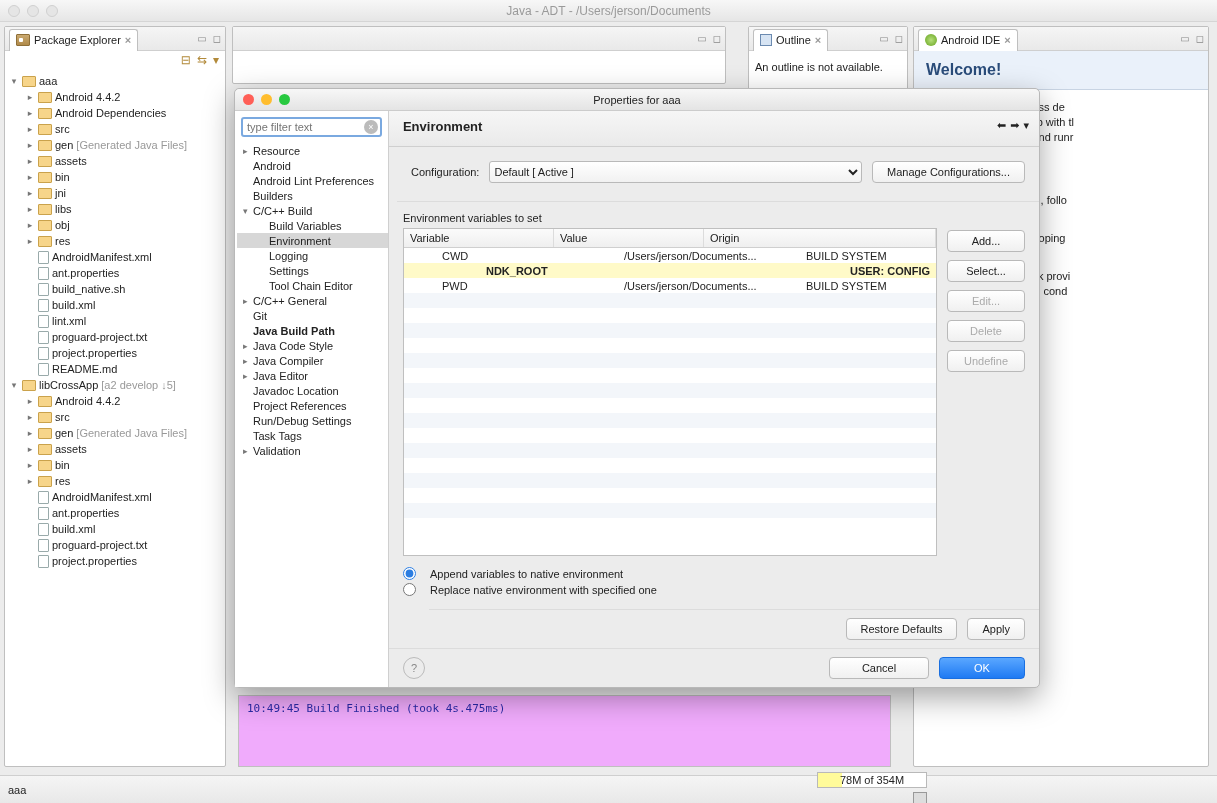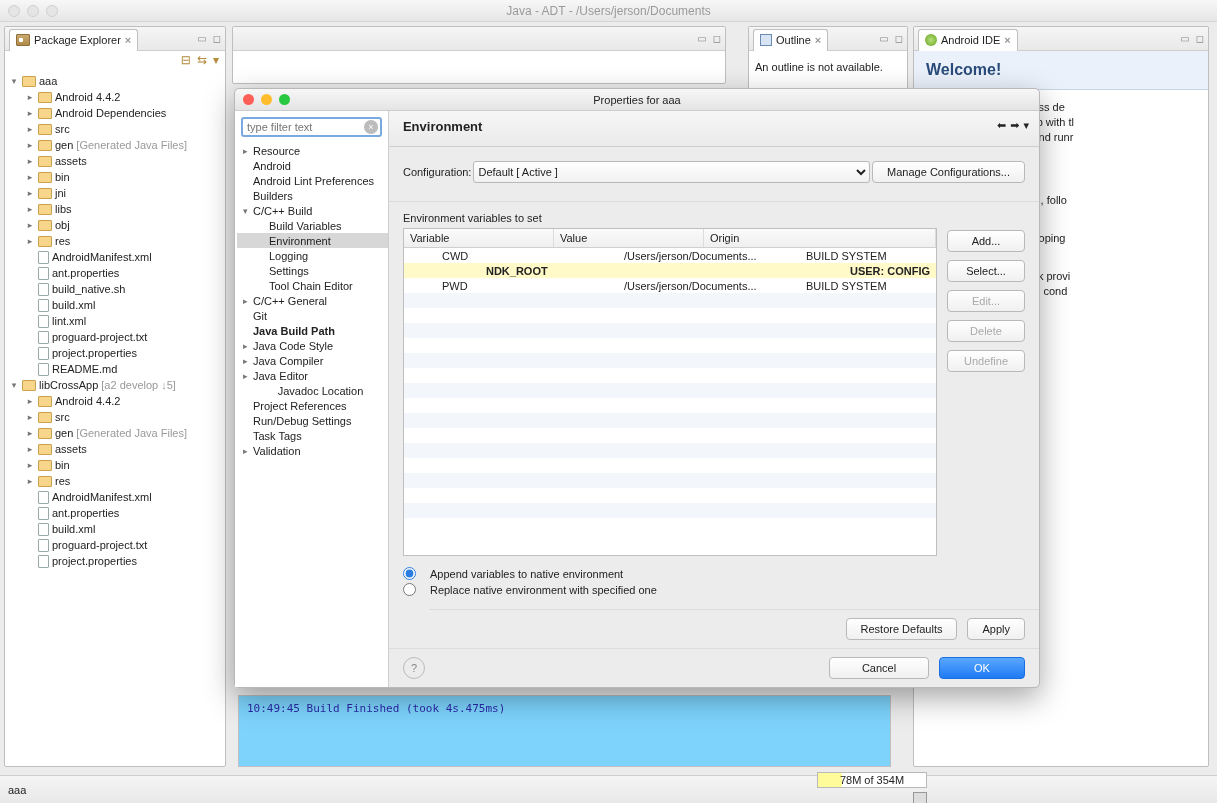--- a/index.html
+++ b/index.html
@@ -36,21 +36,21 @@
 .filter input{width:100%;height:20px;border:2px solid #7aa9e0;border-radius:3px;padding:0 18px 0 4px;font-size:11px;outline:none;}
 .filter .clr{position:absolute;right:4px;top:3px;width:14px;height:14px;border-radius:50%;background:#bbb;color:#fff;font-size:9px;display:flex;align-items:center;justify-content:center;cursor:default;}
 .cat-tree{flex:1;overflow:auto;padding-left:2px;}
 .cat-row{display:flex;align-items:center;height:15px;padding-left:4px;}
 .cat-row .exp{width:10px;color:#777;font-size:9px;}
 .cat-row.sel{background:#d7d7d7;}
 .dlg-right{flex:1;display:flex;flex-direction:column;}
 .hdr{padding:8px 14px 12px;background:linear-gradient(#f6f6f6,#eaeaea);border-bottom:1px solid #cfcfcf;position:relative;}
 .hdr h2{font-size:13px;font-weight:bold;}
 .hdr .nav{position:absolute;right:10px;top:8px;display:flex;gap:4px;color:#bbb;}
-.cfg-row{display:flex;align-items:center;gap:2px;padding:14px 14px 18px;border-bottom:1px solid #dcdcdc;}
+.cfg-row{display:flex;align-items:center;gap:10px;padding:14px 14px 18px;border-bottom:1px solid #dcdcdc;margin-left:8px;}
 .cfg-row select{flex:1;height:22px;border:1px solid #b9b9b9;border-radius:3px;background:linear-gradient(#fff,#f1f1f1);}
 .btn{height:22px;padding:0 14px;border:1px solid #b9b9b9;border-radius:4px;background:linear-gradient(#fff,#f0f0f0);cursor:default;font-size:11px;}
 .btn.primary{background:linear-gradient(#5aa7ff,#1f7af3);color:#fff;border-color:#1a6fe0;}
 .btn.dis{color:#aaa;}
 .env-area{padding:10px 14px 4px;display:flex;gap:10px;flex:1;overflow:hidden;}
 .env-left{flex:1;display:flex;flex-direction:column;}
 .env-left .lbl{margin-bottom:4px;}
 .tbl{flex:1;border:1px solid #bfbfbf;background:#fff;min-height:280px;}
 .tbl-head{display:flex;background:linear-gradient(#fbfbfb,#efefef);border-bottom:1px solid #cfcfcf;}
 .tbl-head div{padding:3px 6px;border-right:1px solid #dcdcdc;}
@@ -62,21 +62,21 @@
 .c-val{width:150px;}
 .c-org{flex:1;}
 .env-btns{width:78px;display:flex;flex-direction:column;gap:8px;margin-top:18px;}
 .env-btns .btn{width:100%;}
 .radios{padding:4px 14px 10px;}
 .radios label{display:flex;align-items:center;gap:14px;margin:3px 0;}
 .radios input{accent-color:#2b7de1;}
 .dlg-foot1{display:flex;justify-content:flex-end;gap:10px;padding:8px 14px;border-top:1px solid #dcdcdc;margin-left:40px;}
 .dlg-foot2{display:flex;justify-content:flex-end;gap:10px;padding:8px 14px;border-top:1px solid #dcdcdc;position:relative;}
 .help{width:22px;height:22px;border:1px solid #bbb;border-radius:50%;color:#888;display:flex;align-items:center;justify-content:center;position:absolute;left:14px;top:8px;}
-.console{position:absolute;left:234px;right:322px;bottom:4px;height:72px;background:#7dd3fc;border:1px solid #bfbfbf;}
+.console{position:absolute;left:234px;right:322px;bottom:4px;height:72px;background:#f0abfc;border:1px solid #bfbfbf;}
 .console .ln{font-family:Menlo,monospace;color:#2a2aa8;padding:6px 8px;font-size:11px;}
 .status{position:absolute;left:0;right:0;bottom:0;height:28px;background:linear-gradient(#f5f5f5,#e8e8e8);border-top:1px solid #cfcfcf;display:flex;align-items:center;padding:0 8px;}
 .heap{position:absolute;right:290px;display:flex;align-items:flex-end;gap:4px;flex-direction:column;}
 .heap .bar{width:110px;height:16px;border:1px solid #b9b9b9;background:#fff;position:relative;font-size:10px;display:flex;align-items:center;justify-content:center;}
 .heap .fill{position:absolute;left:0;top:0;bottom:0;width:22%;background:#fffb9a;}
 .heap .bar span{position:relative;z-index:1;}
 .trash{width:14px;height:16px;border:1px solid #999;background:#ddd;}
 .outline-icon{display:inline-block;width:12px;height:12px;border:1px solid #6b8ab0;background:#d7e4f3;}
 .ide-icon{display:inline-block;width:12px;height:12px;border-radius:50%;background:radial-gradient(#b6e07a,#65a21f);}
 .toolbar-mini{height:20px;display:flex;justify-content:flex-end;padding:2px 6px;gap:6px;}
@@ -411,21 +411,21 @@
             <span>Java Code Style</span>
           </div>
           <div class="cat-row" style="padding-left: 6px;">
             <span class="exp">▸</span>
             <span>Java Compiler</span>
           </div>
           <div class="cat-row" style="padding-left: 6px;">
             <span class="exp">▸</span>
             <span>Java Editor</span>
           </div>
-          <div class="cat-row" style="padding-left: 6px; justify-content: center;">
+          <div class="cat-row" style="padding-left: 6px;">
             <span class="exp"></span>
             <span>Javadoc Location</span>
           </div>
           <div class="cat-row" style="padding-left: 6px;">
             <span class="exp"></span>
             <span>Project References</span>
           </div>
           <div class="cat-row" style="padding-left: 6px;">
             <span class="exp"></span>
             <span>Run/Debug Settings</span>

